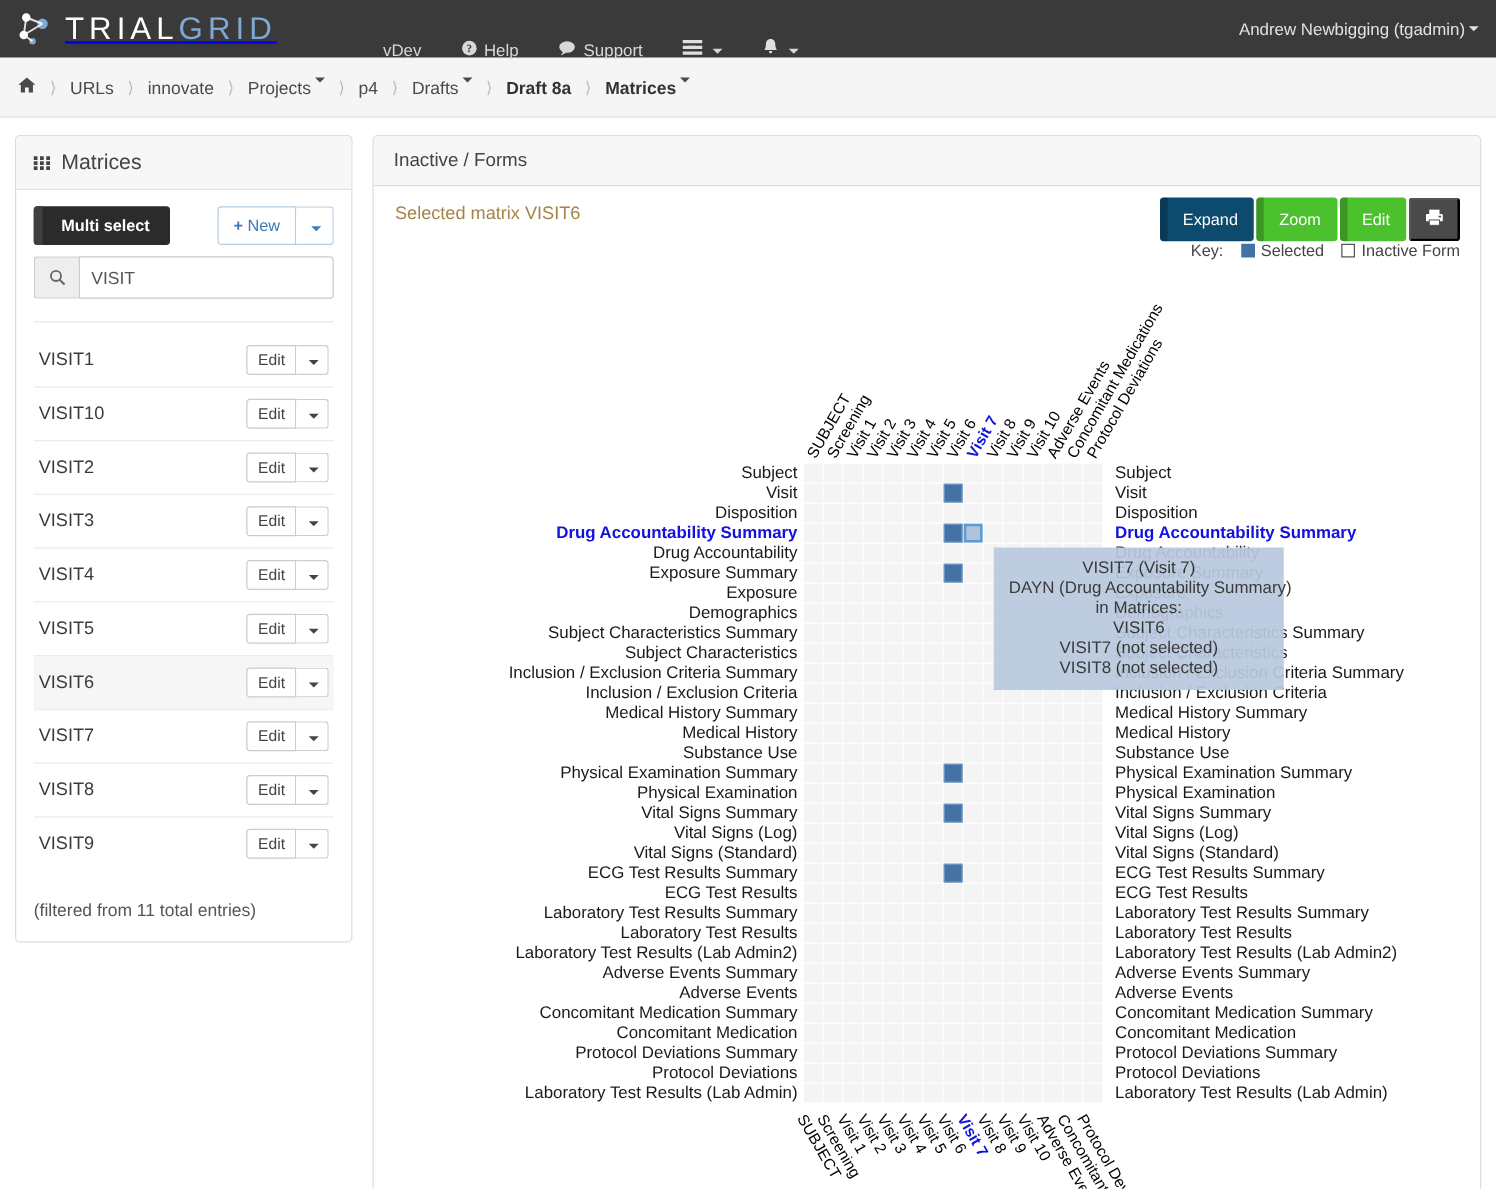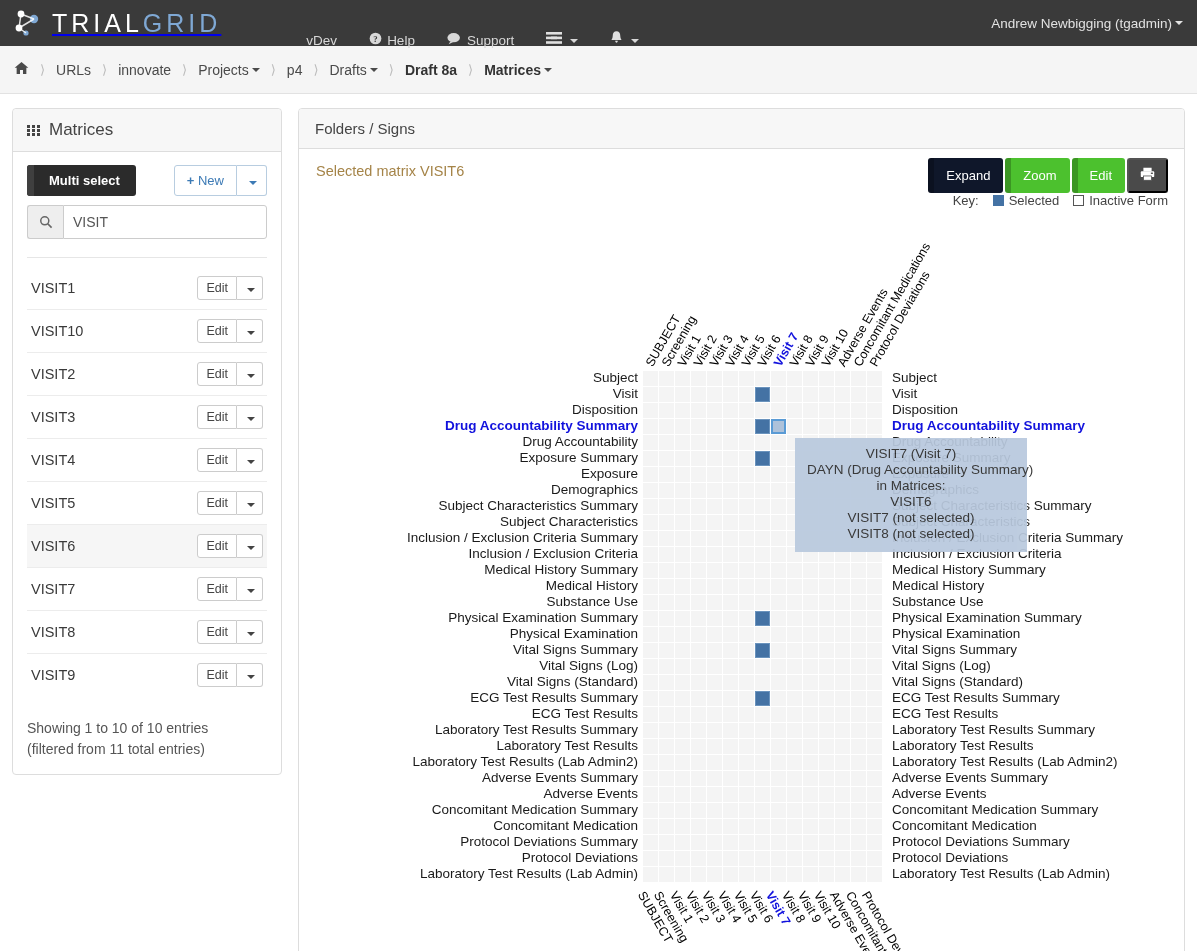--- a/index.html
+++ b/index.html
@@ -78,21 +78,21 @@
   #breadcrumb {
     height: 48px;
     background: #f5f5f5;
     border-bottom: 1px solid #e2e2e2;
     display: flex; align-items: center;
     padding-left: 14px;
     font-size: 14px;
   }
   #breadcrumb a {
     color: #4a4a4a; text-decoration: none;
-    display: inline-flex; align-items: center;
+    display: inline-flex; align-items: flex-start;
   }
   #breadcrumb .sep { color: #bbbbbb; margin: 0 11px; font-size: 13px; }
   #breadcrumb .crumb-last { font-weight: bold; color: #333; }
 
   
   #layout { display: flex; align-items: flex-start; padding: 14px 12px 0 12px; gap: 16px; }
 
   
   #sidebar {
     width: 270px; flex: 0 0 270px;
@@ -195,21 +195,21 @@
   .tool-btn {
     position: relative; border: 0; border-radius: 3px;
     font-size: 13px; color: #fff; cursor: pointer;
     padding: 7px 13px 7px 18px;
     font-family: "Liberation Sans", sans-serif;
   }
   .tool-btn::before {
     content: ""; position: absolute; left: 0; top: 0; bottom: 0; width: 6px;
     border-radius: 3px 0 0 3px; background: rgba(0,0,0,0.22);
   }
-  .tool-dark { background: #0f172a; text-align: right; }
+  .tool-dark { background: #0c4a6e; text-align: right; }
   .tool-green { background: #4cc12e; }
   .tool-print {
     background: #4a4a4a; padding: 7px 11px; border-radius: 3px;
   }
   .tool-print::before { display: none; }
 
   #keyline {
     position: absolute; right: 16px; top: 44px;
     font-size: 13px; color: #444;
     display: flex; align-items: center; gap: 14px;
@@ -494,29 +494,28 @@
           <div class="mx-row">
             <span>VISIT9</span>
             <div class="btn-group">
               <button class="mini-btn left">Edit</button>
               <button class="mini-btn right"><span class="caret"></span></button>
             </div>
           </div>
         </div>
 
       <div id="sb-footer">
-        <div>Showing 1 to 10 of 10 entries</div>
         <div>(filtered from 11 total entries)</div>
       </div>
     </div>
   </div>
 
   <div id="main">
     <div id="main-head">
-      <span>Folders / Signs</span>
+      <span>Inactive / Forms</span>
     </div>
     <div id="main-body">
       <div id="editing-label">Selected matrix VISIT6</div>
 
       <div id="tools">
         <button class="tool-btn tool-dark">Expand</button>
         <button class="tool-btn tool-green">Zoom</button>
         <button class="tool-btn tool-green">Edit</button>
         <button class="tool-print">
           <span>

